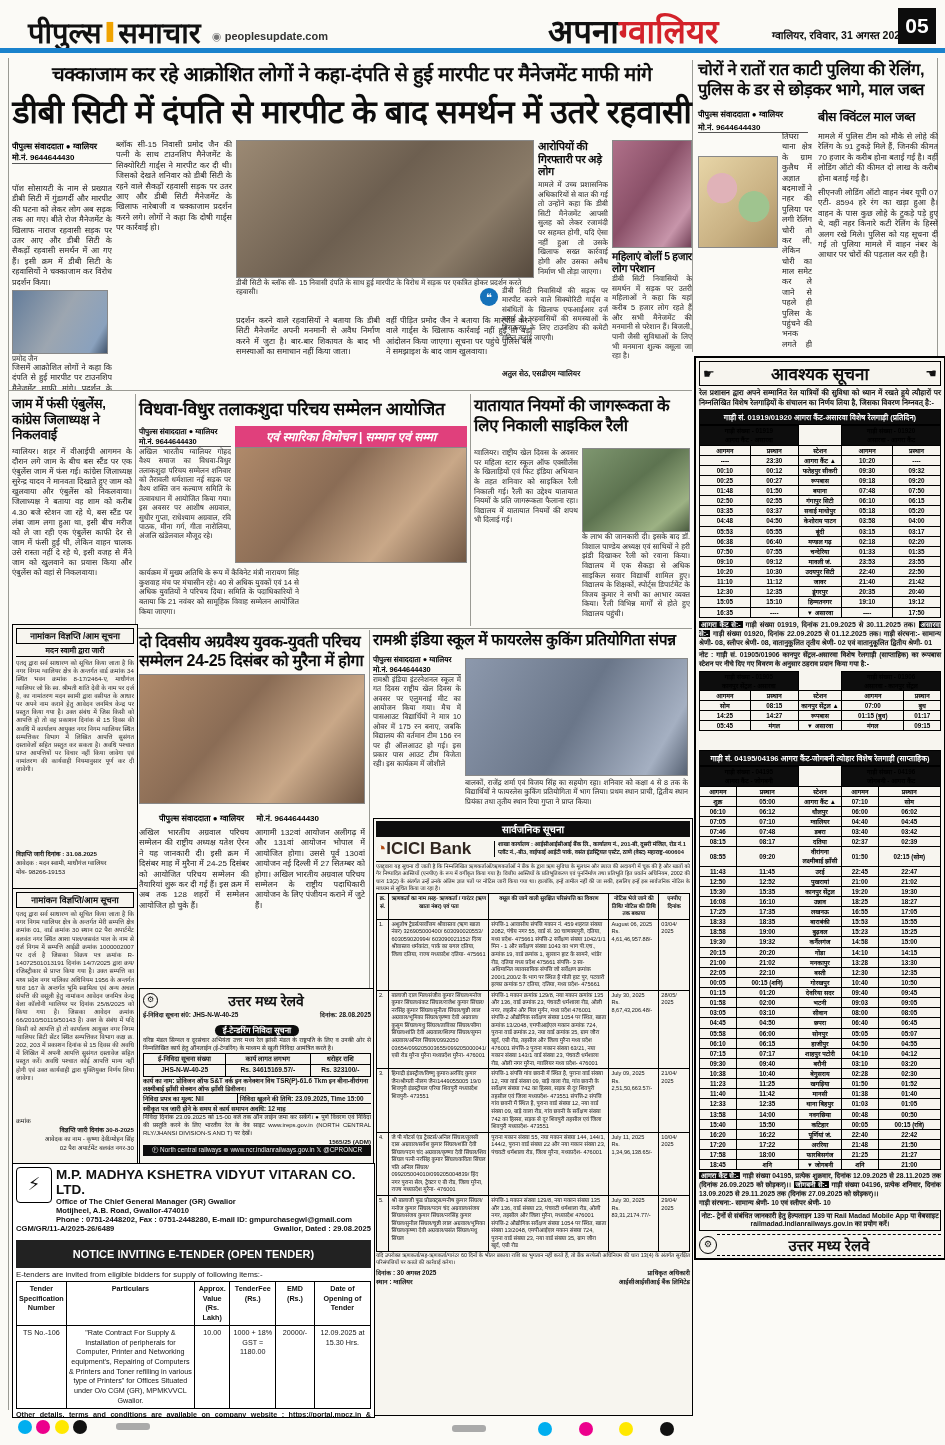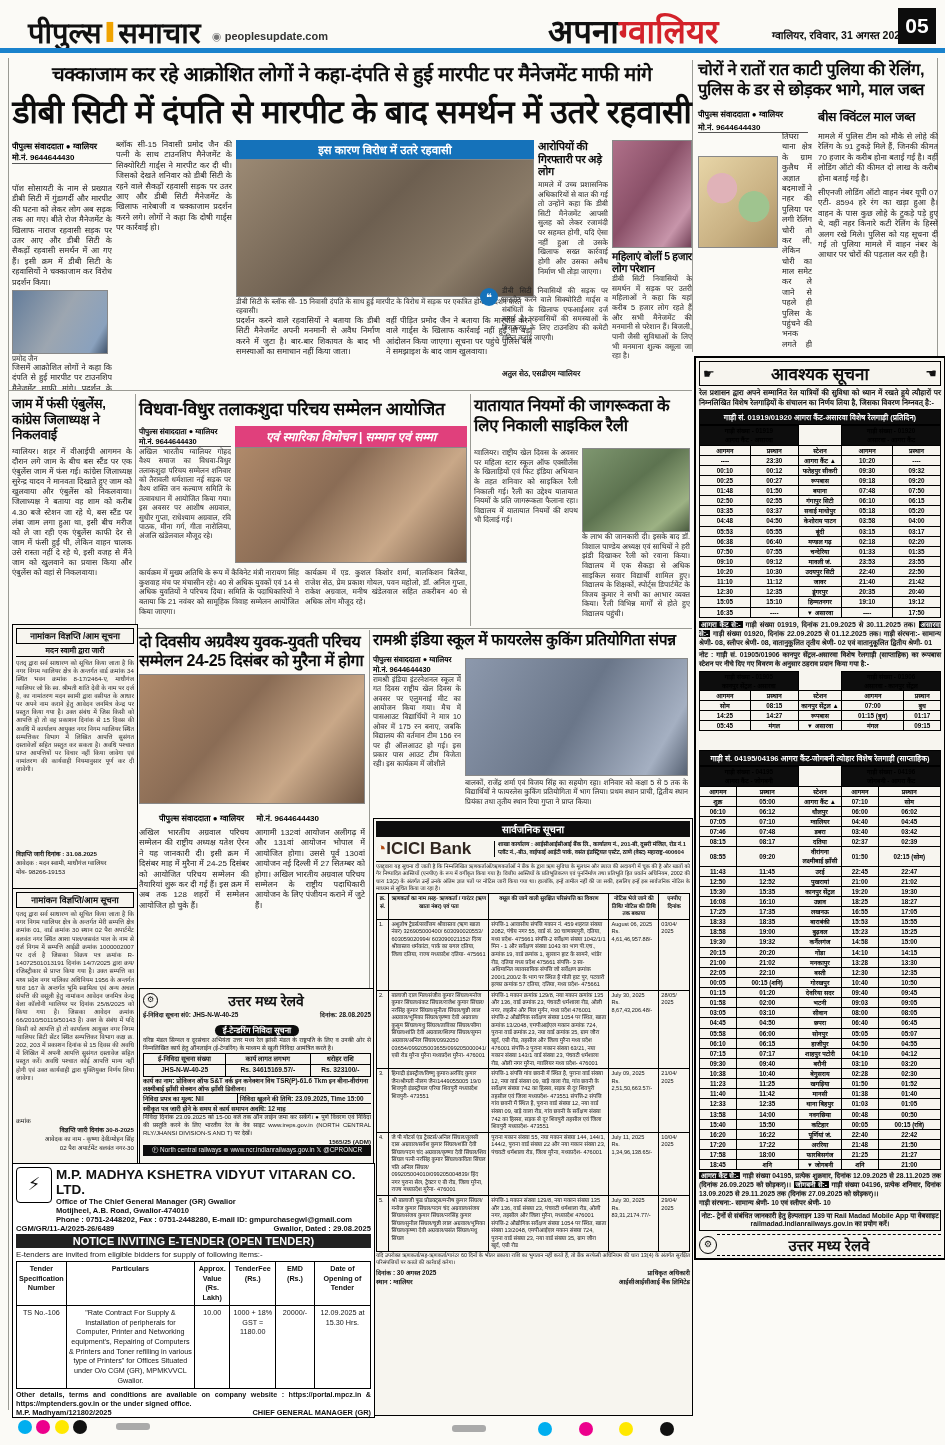--- a/index.html
+++ b/index.html
@@ -76,21 +76,20 @@
       <div class="byline" style="border-bottom:1px solid #555;padding-bottom:1px;">मो.नं. 9644644430</div>
       <div class="body8" style="margin-top:20px;">पॉश सोसायटी के नाम से प्रख्यात डीबी सिटी में गुंडागर्दी और मारपीट की घटना को लेकर लोग अब सड़क तक आ गए। बीते रोज मैनेजमेंट के खिलाफ नाराज रहवासी सड़क पर उतर आए और डीबी सिटी के सैकड़ों रहवासी समर्थन में आ गए हैं। इसी क्रम में डीबी सिटी के रहवासियों ने चक्काजाम कर विरोध प्रदर्शन किया।</div>
       <div class="photo6" style="width:96px;height:64px;margin-top:2px;"></div>
       <div class="cap">प्रमोद जैन</div>
       <div class="body8">जिसमें आक्रोशित लोगों ने कहा कि दंपति से हुई मारपीट पर टाउनशिप मैनेजमेंट माफी मांगे। प्रदर्शन के दौरान भारी पुलिस बल मौके पर पहुंच गया।</div>
     </div>
 
     <div class="abs clip body8" style="left:104px;top:80px;width:116px;height:250px;">ब्लॉक सी-15 निवासी प्रमोद जैन की पत्नी के साथ टाउनशिप मैनेजमेंट के सिक्योरिटी गार्ड्स ने मारपीट कर दी थी। जिसको देखते शनिवार को डीबी सिटी के रहने वाले सैकड़ों रहवासी सड़क पर उतर आए और डीबी सिटी मैनेजमेंट के खिलाफ नारेबाजी व चक्काजाम प्रदर्शन करने लगे। लोगों ने कहा कि दोषी गार्ड्स पर कार्रवाई हो।</div>
 
     <div class="abs" style="left:224px;top:80px;width:298px;height:250px;">
-      <div class="bluebar" style="font-size:11.5px;padding:2px 0;">इस कारण विरोध में उतरे रहवासी</div>
       <div class="photo" style="width:298px;height:138px;"></div>
       <div class="cap" style="font-weight:normal;">डीबी सिटी के ब्लॉक सी- 15 निवासी दंपति के साथ हुई मारपीट के विरोध में सड़क पर एकत्रित होकर प्रदर्शन करते रहवासी।</div>
       <div class="abs clip body8" style="left:0;top:176px;width:144px;height:74px;">प्रदर्शन करने वाले रहवासियों ने बताया कि डीबी सिटी मैनेजमेंट अपनी मनमानी से अवैध निर्माण करने में जुटा है। बार-बार शिकायत के बाद भी समस्याओं का समाधान नहीं किया जाता।</div>
       <div class="abs clip body8" style="left:150px;top:176px;width:146px;height:74px;">वहीं पीड़ित प्रमोद जैन ने बताया कि मारपीट करने वाले गार्ड्स के खिलाफ कार्रवाई नहीं हुई तो बड़ा आंदोलन किया जाएगा। सूचना पर पहुंचे पुलिस बल ने समझाइश के बाद जाम खुलवाया।</div>
     </div>
 
     <div class="abs clip" style="left:526px;top:80px;width:70px;height:140px;">
       <div class="hl" style="font-size:11px;line-height:1.15;">आरोपियों की गिरफ्तारी पर अड़े लोग</div>
       <div class="body8" style="margin-top:2px;font-size:7.4px;">मामले में उच्च प्रशासनिक अधिकारियों से बात की गई तो उन्होंने कहा कि डीबी सिटी मैनेजमेंट आपसी सुलह को लेकर रजामंदी पर सहमत होगी, यदि ऐसा नहीं हुआ तो उसके खिलाफ सख्त कार्रवाई होगी और उसका अवैध निर्माण भी तोड़ा जाएगा।</div>
     </div>
@@ -153,21 +152,20 @@
     <div class="abs" style="left:0;top:30px;width:92px;height:138px;">
       <div class="byline" style="font-size:7.4px;">पीपुल्स संवाददाता ● ग्वालियर</div>
       <div class="byline" style="font-size:7.4px;border-bottom:1px solid #555;">मो.नं. 9644644430</div>
       <div class="body8 clip" style="height:110px;font-size:7.2px;">अखिल भारतीय ग्वालियर गोहद वैश्य समाज का विधवा-विधुर तलाकशुदा परिचय सम्मेलन शनिवार को तैरावली धर्मशाला नई सड़क पर वैश्य शक्ति जन कल्याण समिति के तत्वावधान में आयोजित किया गया। इस अवसर पर आशीष अग्रवाल, सुधीर गुप्ता, राधेश्याम अग्रवाल, रवि पाठक, मीना गर्ग, गीता नारोलिया, अंजलि खंडेलवाल मौजूद रहे।</div>
     </div>
     <div class="abs" style="left:96px;top:30px;width:232px;height:138px;">
       <div style="background:#e0407c;color:#fff;font-weight:bold;font-size:12px;text-align:center;padding:2px 0;font-style:italic;">एवं स्मारिका विमोचन | सम्मान एवं सम्मा</div>
       <div class="photo2" style="width:232px;height:116px;"></div>
     </div>
     <div class="abs clip body8" style="left:0;top:172px;width:160px;height:58px;font-size:7.4px;">कार्यक्रम में मुख्य अतिथि के रूप में कैबिनेट मंत्री नारायण सिंह कुशवाह मंच पर मंचासीन रहे। 40 से अधिक युवकों एवं 14 से अधिक युवतियों ने परिचय दिया। समिति के पदाधिकारियों ने बताया कि 21 नवंबर को सामूहिक विवाह सम्मेलन आयोजित किया जाएगा।</div>
-    <div class="abs clip body8" style="left:166px;top:172px;width:162px;height:58px;font-size:7.4px;">कार्यक्रम में एड. कुशल किशोर शर्मा, बालकिशन बिलैया, राजेश सेठ, प्रेम प्रकाश गोयल, पवन महोलो, डॉ. अनिल गुप्ता, राकेश अग्रवाल, मनीष खंडेलवाल सहित तकरीबन 40 से अधिक लोग मौजूद रहे।</div>
   </div>
 
   <div class="abs" style="left:474px;top:396px;width:216px;height:230px;">
     <div class="hl" style="font-size:16.5px;line-height:1.2;">यातायात नियमों की जागरूकता के लिए निकाली साइकिल रैली</div>
     <div class="abs clip body8" style="left:0;top:52px;width:104px;height:176px;font-size:7.4px;">ग्वालियर। राष्ट्रीय खेल दिवस के अवसर पर महिला स्टार स्कूल ऑफ एक्सीलेंस के खिलाड़ियों एवं फिट इंडिया अभियान के तहत शनिवार को साइकिल रैली निकाली गई। रैली का उद्देश्य यातायात नियमों के प्रति जागरूकता फैलाना रहा। विद्यालय में यातायात नियमों की शपथ भी दिलाई गई।</div>
     <div class="abs" style="left:108px;top:52px;width:108px;height:176px;">
       <div class="photo3" style="width:108px;height:84px;"></div>
       <div class="body8 clip" style="height:88px;font-size:7.4px;">के लाभ की जानकारी दी। इसके बाद डॉ. विशाल पाण्डेय अध्यक्ष एवं साथियों ने हरी झंडी दिखाकर रैली को रवाना किया। विद्यालय में एक सैकड़ा से अधिक साइकिल सवार विद्यार्थी शामिल हुए। विद्यालय के शिक्षकों, स्पोर्ट्स डिपार्टमेंट के विजय कुमार ने सभी का आभार व्यक्त किया। रैली विभिन्न मार्गों से होते हुए विद्यालय पहुंची।</div>
     </div>
   </div>
@@ -186,21 +184,21 @@
   <div class="abs" style="left:373px;top:628px;width:315px;height:186px;">
     <div class="hl" style="font-size:15.5px;">रामश्री इंडिया स्कूल में फायरलेस कुकिंग प्रतियोगिता संपन्न</div>
     <div class="abs" style="left:0;top:26px;width:88px;height:158px;">
       <div class="byline" style="font-size:7.4px;">पीपुल्स संवाददाता ● ग्वालियर</div>
       <div class="byline" style="font-size:7.4px;border-bottom:1px solid #555;">मो.नं. 9644644430</div>
       <div class="body8 clip" style="height:128px;font-size:7.2px;">रामश्री इंडिया इंटरनेशनल स्कूल में गत दिवस राष्ट्रीय खेल दिवस के अवसर पर एलुमनाई मीट का आयोजन किया गया। मैच में पासआउट विद्यार्थियों ने मात्र 10 ओवर में 175 रन बनाए, जबकि विद्यालय की वर्तमान टीम 156 रन पर ही ऑलआउट हो गई। इस प्रकार पास आउट टीम विजेता रही। इस कार्यक्रम में जोशीले</div>
     </div>
     <div class="abs" style="left:92px;top:30px;width:223px;height:118px;">
       <div class="photo4" style="width:223px;height:118px;"></div>
     </div>
-    <div class="abs clip body8" style="left:92px;top:150px;width:223px;height:34px;font-size:7.2px;">बालकों, राजेंद्र शर्मा एवं विजय सिंह का सहयोग रहा। शनिवार को कक्षा 5 से 5 तक के विद्यार्थियों ने फायरलेस कुकिंग प्रतियोगिता में भाग लिया। प्रथम स्थान प्राची, द्वितीय स्थान प्रियंका तथा तृतीय स्थान रिया गुप्ता ने प्राप्त किया।</div>
+    <div class="abs clip body8" style="left:92px;top:150px;width:223px;height:34px;font-size:7.2px;">बालकों, राजेंद्र शर्मा एवं विजय सिंह का सहयोग रहा। शनिवार को कक्षा 4 से 8 तक के विद्यार्थियों ने फायरलेस कुकिंग प्रतियोगिता में भाग लिया। प्रथम स्थान प्राची, द्वितीय स्थान प्रियंका तथा तृतीय स्थान रिया गुप्ता ने प्राप्त किया।</div>
   </div>
 
   <div class="abs box clip" style="left:694px;top:356px;width:242px;height:894px;padding:3px;border-width:2px;">
     <div style="border:1.5px solid #000;display:flex;align-items:center;justify-content:space-between;padding:0 3px;">
       <span style="font-size:13px;">☛</span>
       <span class="b" style="font-size:17px;">आवश्यक सूचना</span>
       <span style="font-size:13px;">☚</span>
     </div>
     <div class="b j" style="font-size:7.4px;line-height:1.3;margin-top:2px;">रेल प्रशासन द्वारा अपने सम्मानित रेल यात्रियों की सुविधा को ध्यान में रखते हुये त्यौहारों पर निम्नलिखित विशेष रेलगाड़ियों के संचालन का निर्णय लिया है, जिसका विवरण निम्नवत् है:-</div>
 
@@ -823,21 +821,21 @@
         <div class="b" style="font-size:13.5px;">M.P. MADHYA KSHETRA VIDYUT VITARAN CO. LTD.</div>
         <div class="b" style="font-size:7.6px;">Office of The Chief General Manager (GR) Gwalior</div>
         <div class="b" style="font-size:7.6px;">Motijheel, A.B. Road, Gwalior-474010</div>
         <div class="b" style="font-size:7.6px;">Phone : 0751-2448202, Fax : 0751-2448280, E-mail ID: gmpurchasegwl@gmail.com</div>
       </div>
     </div>
     <div style="display:flex;justify-content:space-between;font-size:7.6px;font-weight:bold;">
       <span>CGM/GR/11-A/2025-26/6489</span>
       <span>Gwalior, Dated : 29.08.2025</span>
     </div>
-    <div class="c" style="background:#222;color:#fff;font-weight:bold;font-size:11px;padding:1px 0;margin-top:1px;">NOTICE INVITING E-TENDER (OPEN TENDER)</div>
+    <div class="c" style="background:#222;color:#fff;font-weight:bold;font-size:11px;padding:8px 0;margin-top:7px;">NOTICE INVITING E-TENDER (OPEN TENDER)</div>
     <div style="font-size:7.8px;margin:2px 0;">E-tenders are invited from eligible bidders for supply of following items:-</div>
     <table class="tender-table">
       <tbody>
           <tr>
         <th style="width:13%;">Tender Specification Number</th>
         <th style="width:37%;">Particulars</th>
         <th style="width:10%;">Approx. Value (Rs. Lakh)</th>
         <th style="width:13%;">TenderFee (Rs.)</th>
         <th style="width:11%;">EMD (Rs.)</th>
         <th style="width:16%;">Date of Opening of Tender</th>

